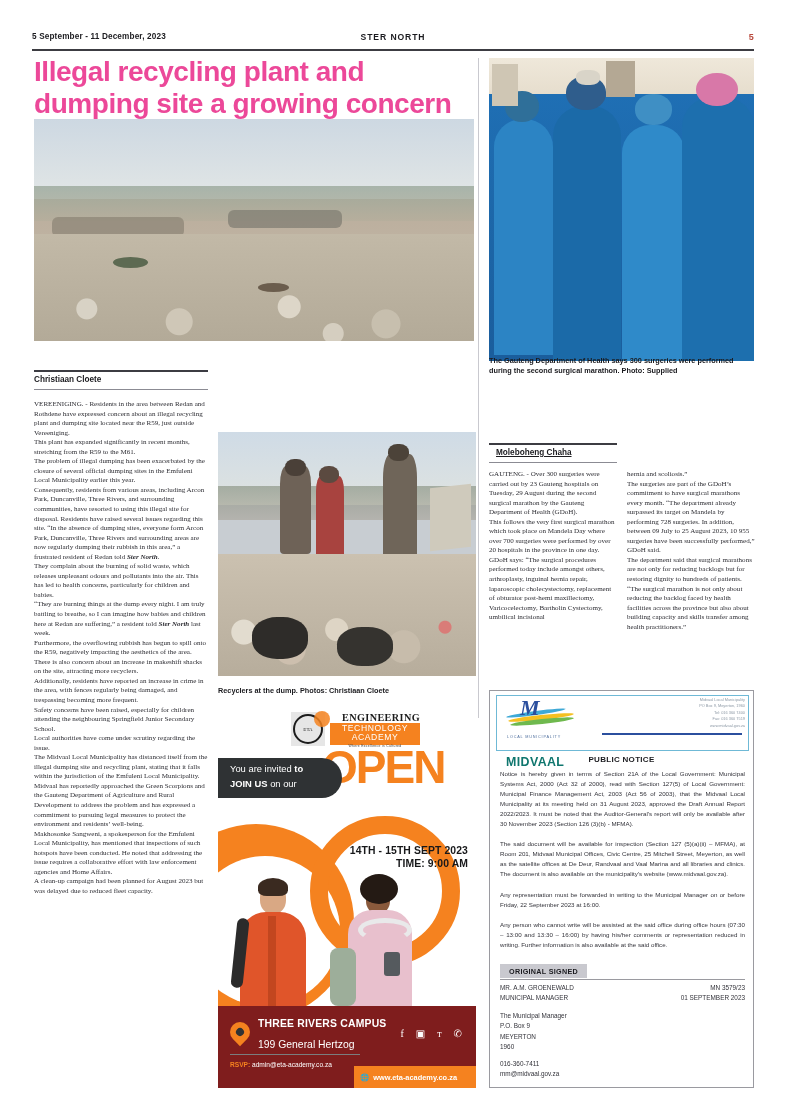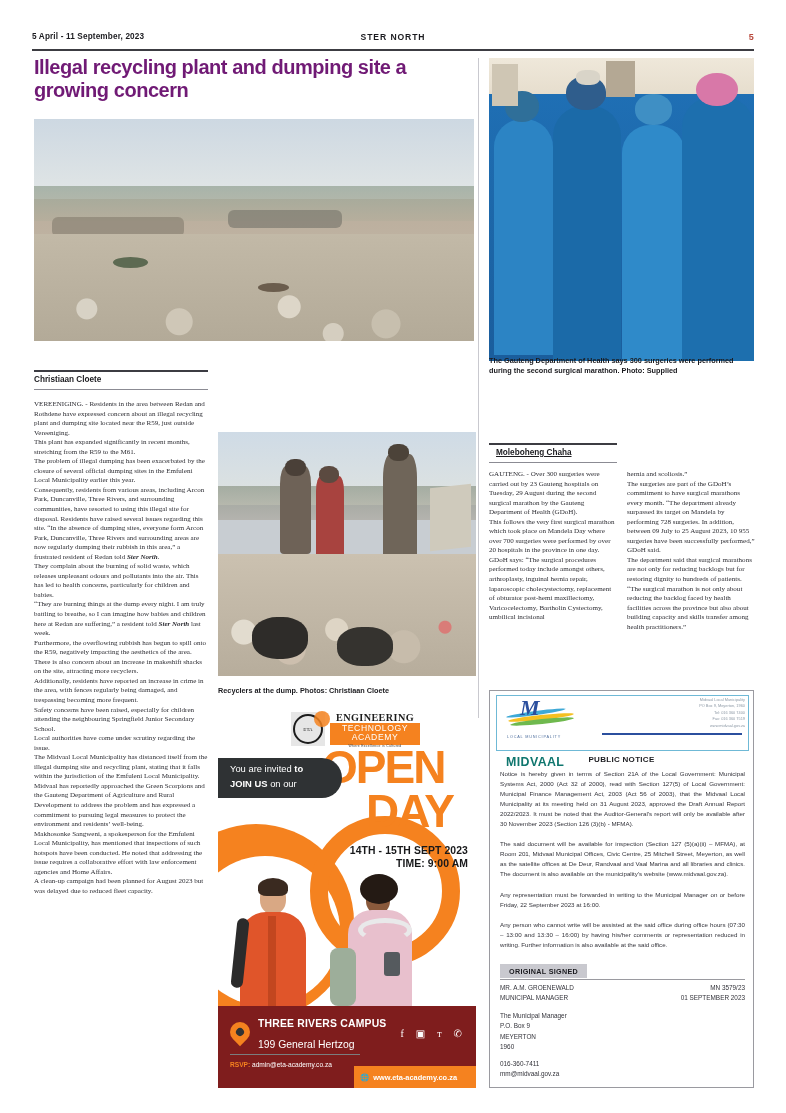--- a/index.html
+++ b/index.html
@@ -24,22 +24,22 @@
   .masthead .pg{color:#b94a3d;font-size:9px;}
   .rule-top{position:absolute;left:32px;top:49px;width:722px;height:1.6px;background:#3c3c42;}
 
   
   .vrule{position:absolute;left:478px;top:58px;width:1px;height:660px;background:#c9c9cf;}
 
   
   .headline{
     position:absolute;left:34px;top:56px;width:440px;
     font-family:"Liberation Sans", sans-serif;
-    font-weight:bold;font-size:20px;line-height:1.13;
-    letter-spacing:-.45px;color:#701a75;
+    font-weight:bold;font-size:28px;line-height:1.13;
+    letter-spacing:-.45px;color:#ec4899;
   }
   .photo{position:absolute;background:#c8cdd2;overflow:hidden;}
   .photo .sky{position:absolute;left:0;top:0;width:100%;height:38%;
      background:linear-gradient(#cdd8e2,#e3e7e6);}
   .photo .ground{position:absolute;left:0;bottom:0;width:100%;height:64%;
      background:linear-gradient(#b9ad9c,#cdbfae);}
 
   
   #photo-dump{left:34px;top:119px;width:440px;height:222px;}
 
@@ -84,21 +84,21 @@
   
   #advert{position:absolute;left:218px;top:706px;width:258px;height:382px;
     background:#ffffff;overflow:hidden;border:0;}
   .ad-top{position:absolute;left:0;top:0;width:100%;height:46px;background:#ffffff;}
   .eta-logo-circle{position:absolute;left:73px;top:6px;width:34px;height:34px;
      background:#e6e6e6;display:flex;align-items:center;justify-content:center;}
   .eta-seal{width:26px;height:26px;border-radius:50%;border:2.4px solid #1c1c1c;
      display:flex;align-items:center;justify-content:center;font-size:5px;color:#1c1c1c;}
   .eta-orange-blob{position:absolute;left:96px;top:5px;width:16px;height:16px;
      background:#f5821f;border-radius:50%;opacity:.85;}
-  .eta-word1{position:absolute;left:112px;top:6px;width:90px;text-align:center;
+  .eta-word1{position:absolute;left:112px;top:6px;width:90px;text-align:right;
      font-family:"Liberation Serif", serif;font-weight:bold;font-size:10.2px;
      letter-spacing:.4px;color:#1c1c1c;}
   .eta-band{position:absolute;left:112px;top:17px;width:90px;background:#f5821f;
      padding:1px 0 2px;text-align:center;}
   .eta-word2,.eta-word3{font-family:"Liberation Sans", sans-serif;font-weight:normal;
      font-size:8.6px;letter-spacing:.6px;color:#ffffff;line-height:1.08;display:block;}
   .eta-tag{position:absolute;left:112px;top:38px;width:90px;text-align:center;
      font-family:"Liberation Sans", sans-serif;font-size:3.4px;letter-spacing:.3px;color:#3b3b3b;}
 
   .ad-dark{position:absolute;left:0;top:52px;width:124px;height:40px;background:#2f3234;
@@ -174,21 +174,21 @@
      font-family:"Liberation Sans", sans-serif;font-size:6.4px;line-height:1.6;color:#33333a;white-space:pre-line;}
   .nt-phone{position:absolute;left:10px;top:368px;width:245px;
      font-family:"Liberation Sans", sans-serif;font-size:6.4px;line-height:1.6;color:#33333a;white-space:pre-line;}
 </style>
 </head>
 <body>
 
 <div class="page">
 
   <div class="masthead">
-    <span>5 April - 11 September, 2023</span>
+    <span>5 September - 11 December, 2023</span>
     <span class="center">STER NORTH</span>
     <span class="pg">5</span>
   </div>
   <div class="rule-top"></div>
   <div class="vrule"></div>
 
   <div class="headline">Illegal recycling plant and dumping site a growing concern</div>
 
   <div class="photo" id="photo-dump">
     <div class="sky"></div>
@@ -261,21 +261,20 @@
         <span class="eta-word3">ACADEMY</span>
       </div>
       <div class="eta-tag">Where Excellence is Cultured</div>
     </div>
 
     <div class="ad-arcbig"></div>
     <div class="ad-arcwhite"></div>
     <div class="ad-arcring"></div>
 
     <div class="ad-open">OPEN</div>
-    <div class="ad-day">DAY</div>
 
     <div class="ad-dark"></div>
     <div class="ad-invite1"><span>You are invited </span><b>to</b></div>
     <div class="ad-invite2"><span style="font-weight:bold">JOIN US </span><span>on our</span></div>
 
     <div class="ad-dates">14TH - 15TH SEPT 2023</div>
     <div class="ad-time">TIME: 9:00 AM</div>
 
     <div class="ad-people">
       <div style="position:absolute;left:42px;top:28px;width:26px;height:30px;background:#d9a884;border-radius:46%;"></div>

